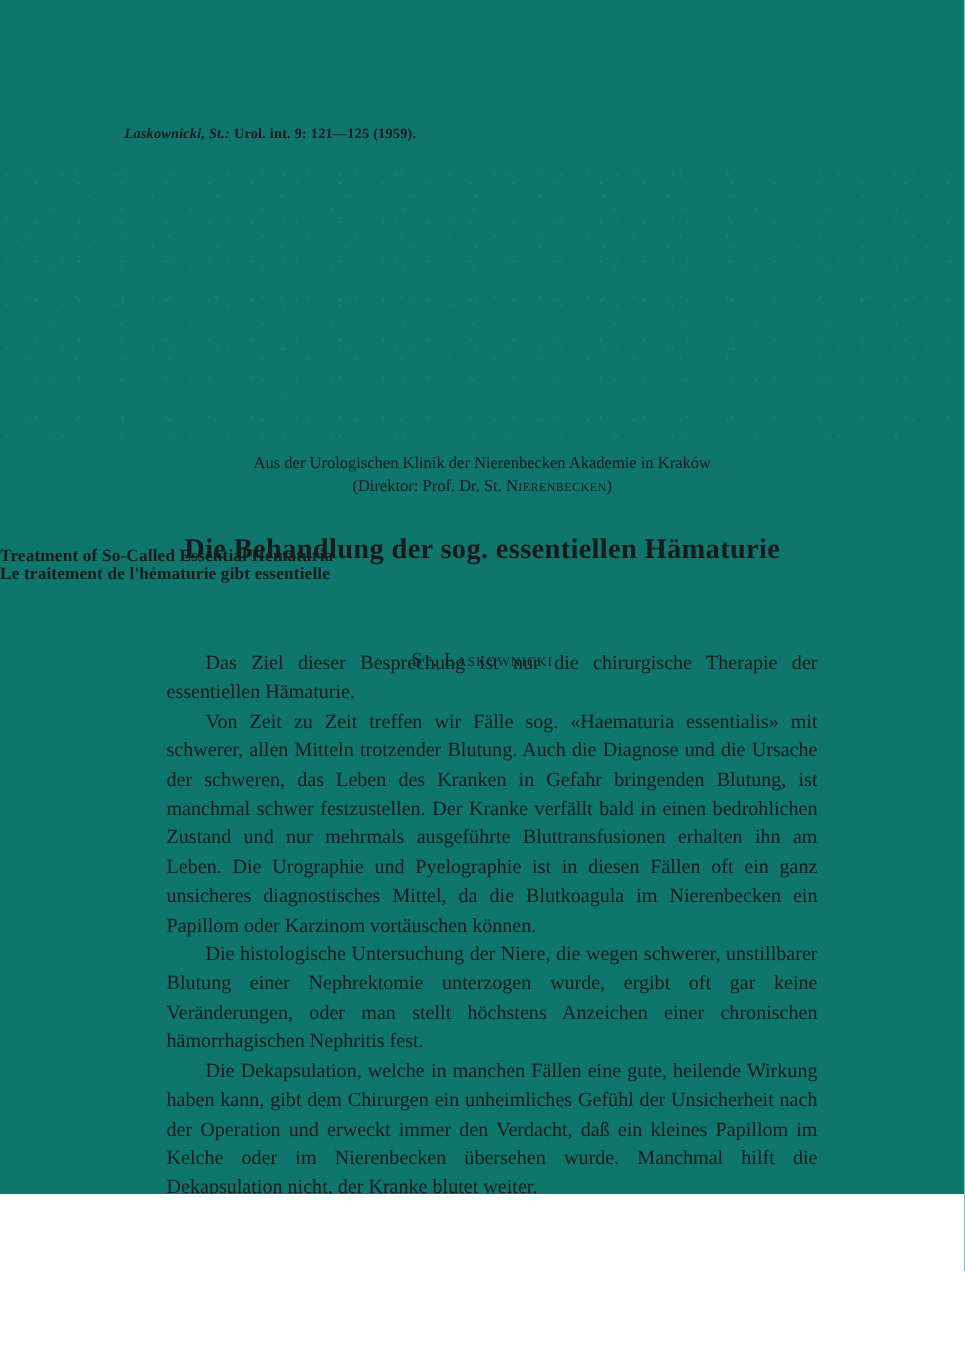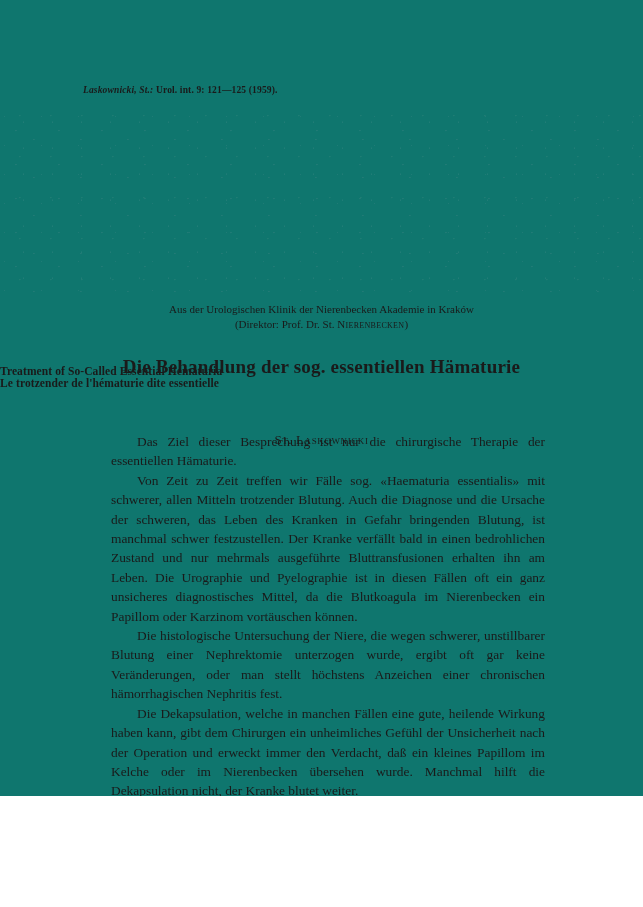--- a/index.html
+++ b/index.html
@@ -134,21 +134,21 @@
     <span class="rest">Urol. int. 9: 121—125 (1959).</span>
   </div>
 
   <div class="affil" id="affil-line1">Aus der Urologischen Klinik der Nierenbecken Akademie in Kraków</div>
   <div class="affil" id="affil-line2">
     <span>(Direktor: Prof. Dr. St. </span><span class="smallcaps">Nierenbecken</span><span>)</span>
   </div>
 
   <h1 class="title-main">Die Behandlung der sog. essentiellen Hämaturie</h1>
   <div class="title-sub" id="subtitle-en">Treatment of So-Called Essential Hematuria</div>
-  <div class="title-sub" id="subtitle-fr">Le trotzender de l'hématurie dite essentielle</div>
+  <div class="title-sub" id="subtitle-fr">Le traitement de l'hématurie gibt essentielle</div>
 
   <div class="author">St. Laskownicki</div>
 
   <div id="body-text">
     <p>Das Ziel dieser Besprechung ist nur die chirurgische Therapie der essentiellen Hämaturie.</p>
     <p>Von Zeit zu Zeit treffen wir Fälle sog. «Haematuria essentialis» mit schwerer, allen Mitteln trotzender Blutung. Auch die Diagnose und die Ursache der schweren, das Leben des Kranken in Gefahr bringenden Blutung, ist manchmal schwer festzustellen. Der Kranke verfällt bald in einen bedrohlichen Zustand und nur mehrmals ausgeführte Bluttransfusionen erhalten ihn am Leben. Die Urographie und Pyelographie ist in diesen Fällen oft ein ganz unsicheres diagnostisches Mittel, da die Blutkoagula im Nierenbecken ein Papillom oder Karzinom vortäuschen können.</p>
     <p>Die histologische Untersuchung der Niere, die wegen schwerer, unstillbarer Blutung einer Nephrektomie unterzogen wurde, ergibt oft gar keine Veränderungen, oder man stellt höchstens Anzeichen einer chronischen hämorrhagischen Nephritis fest.</p>
     <p>Die Dekapsulation, welche in manchen Fällen eine gute, heilende Wirkung haben kann, gibt dem Chirurgen ein unheimliches Gefühl der Unsicherheit nach der Operation und erweckt immer den Verdacht, daß ein kleines Papillom im Kelche oder im Nierenbecken übersehen wurde. Manchmal hilft die Dekapsulation nicht, der Kranke blutet weiter.</p>
   </div>
 

